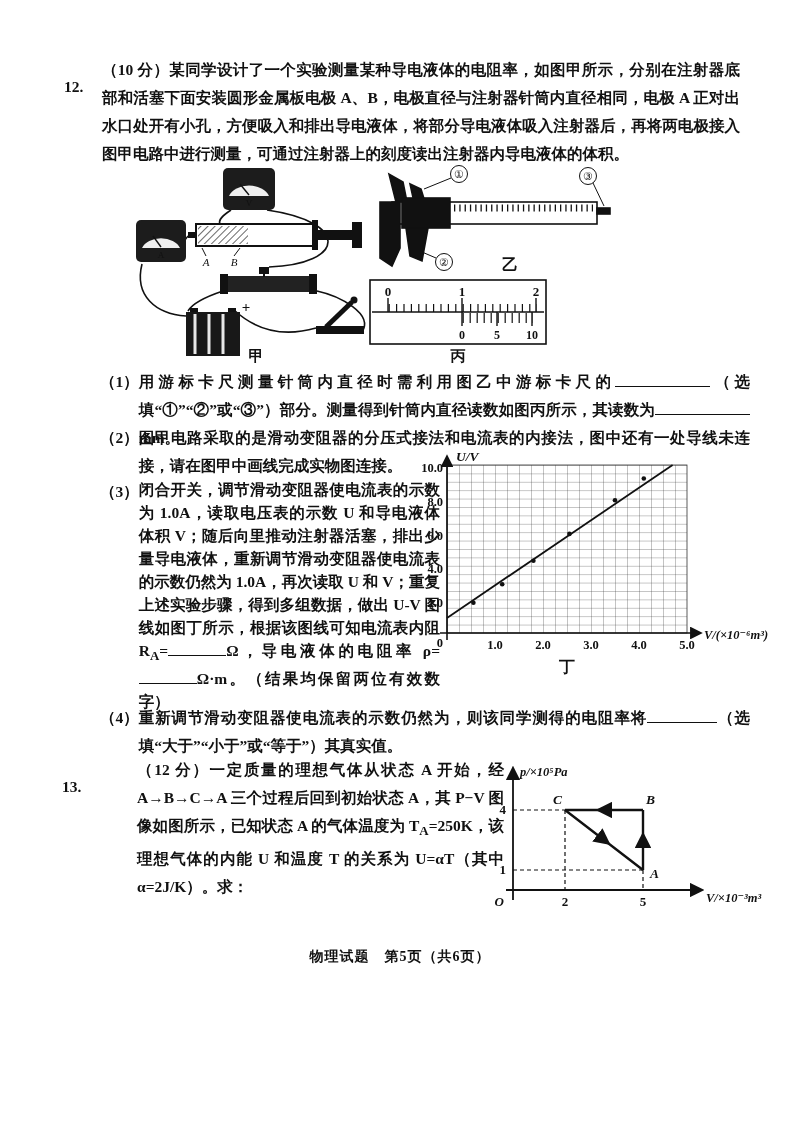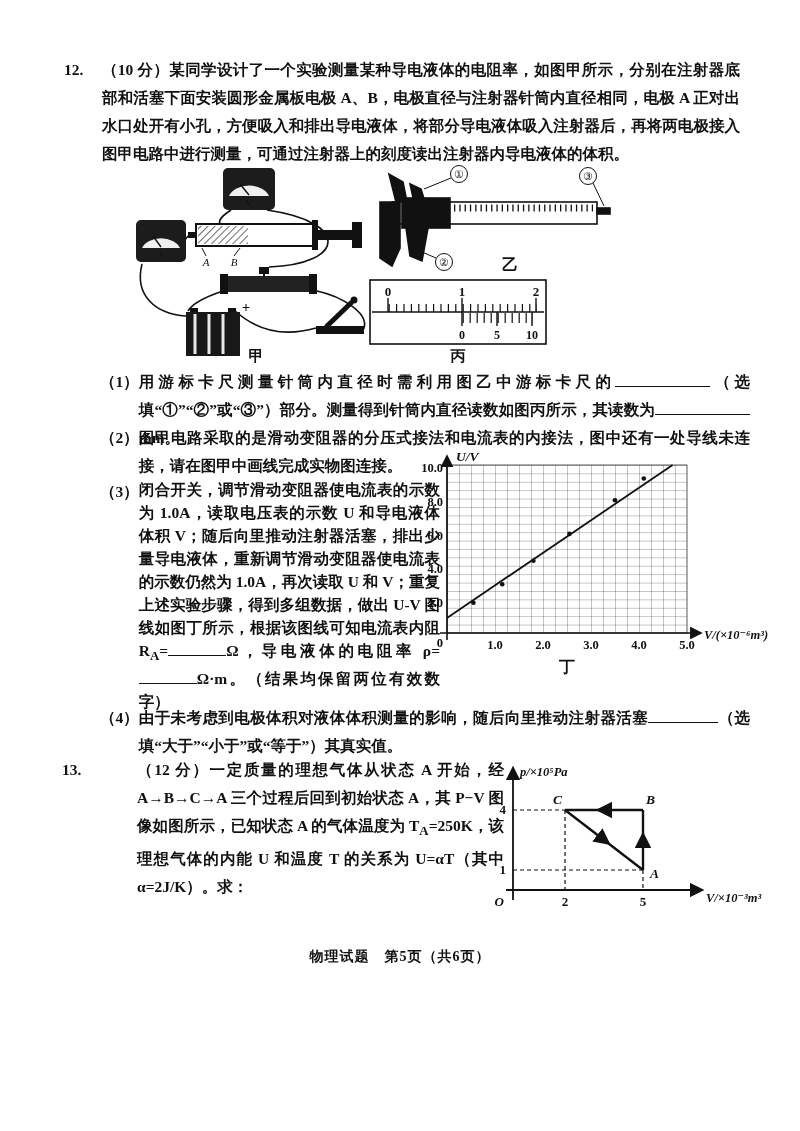--- a/index.html
+++ b/index.html
@@ -1,19 +1,19 @@
 <!DOCTYPE html>
 <html><head>
 <meta charset="utf-8">
 <style>
   html,body{margin:0;padding:0;background:#e8e8e8;}
   .page{position:relative;width:800px;height:1131px;background:#ffffff;margin:0 auto;
         font-family:"Liberation Serif","DejaVu Serif",serif;color:#111;overflow:hidden;}
   .q{position:absolute;display:flex;font-size:15.5px;line-height:28px;font-weight:600;}
-  .qnum{flex:0 0 38px;}
+  .qnum{flex:0 0 38px;margin-top:17px;}
   .qtext{flex:1;text-align:justify;}
   .plabel{flex:0 0 36px;}
   .bl{display:inline-block;border-bottom:1.5px solid #111;height:13px;}
   .w95{width:95px}.w58{width:58px}.w70{width:70px}
   .figcap{font-weight:700;}
   svg{font-family:"Liberation Serif","DejaVu Serif",serif;}
   svg text{fill:#111;}
   .abs{position:absolute;}
   #footer{position:absolute;top:948px;left:0;width:100%;text-align:center;
           font-size:14px;font-weight:600;letter-spacing:1px;}
@@ -203,21 +203,21 @@
         <circle cx="167.39999999999998" cy="85.88" r="2.3" fill="#111"></circle>
         <circle cx="213" cy="52.28" r="2.3" fill="#111"></circle>
         <circle cx="241.79999999999998" cy="30.439999999999998" r="2.3" fill="#111"></circle>
       </g>
     <text class="figcap" x="165" y="224" text-anchor="middle" font-size="16" font-weight="bold">丁</text>
   </svg>
 
   <div class="q" style="top:704px;left:100px;width:650px;">
     <div class="plabel">（4）</div>
     <div class="qtext">
-      <span>由于未考虑到电极体积对液体体积测量的影响，随后向里推动注射器活塞</span><span class="bl w70"></span><span>（选填“大于”“小于”或“等于”）其真实值。</span>
+      <span>重新调节滑动变阻器使电流表的示数仍然为，则该同学测得的电阻率将</span><span class="bl w70"></span><span>（选填“大于”“小于”或“等于”）其真实值。</span>
     </div>
   </div>
 
   <div class="q" style="top:756px;left:62px;width:442px;gap:37px;">
     <div class="qnum">13.</div>
     <div class="qtext">
       <span>（12 分）一定质量的理想气体从状态 A 开始，经 A→B→C→A 三个过程后回到初始状态 A，其 P−V 图像如图所示，已知状态 A 的气体温度为 T</span><sub>A</sub><span>=250K，该理想气体的内能 U 和温度 T 的关系为 U=αT（其中 α=2J/K）。求：</span>
     </div>
   </div>
 

